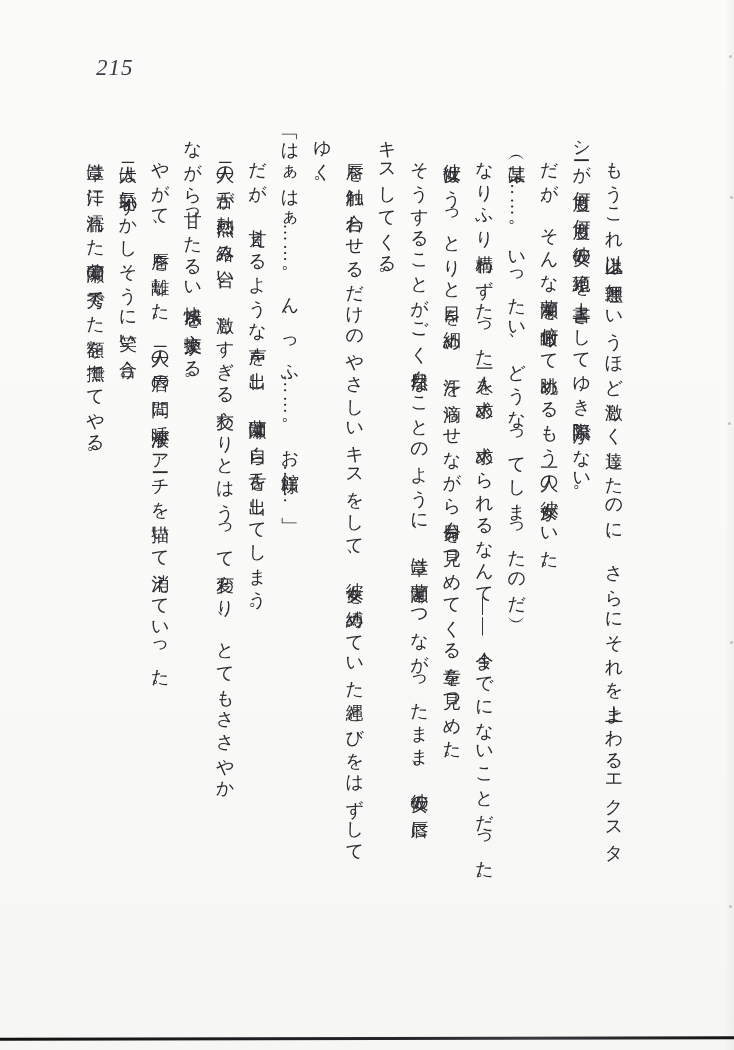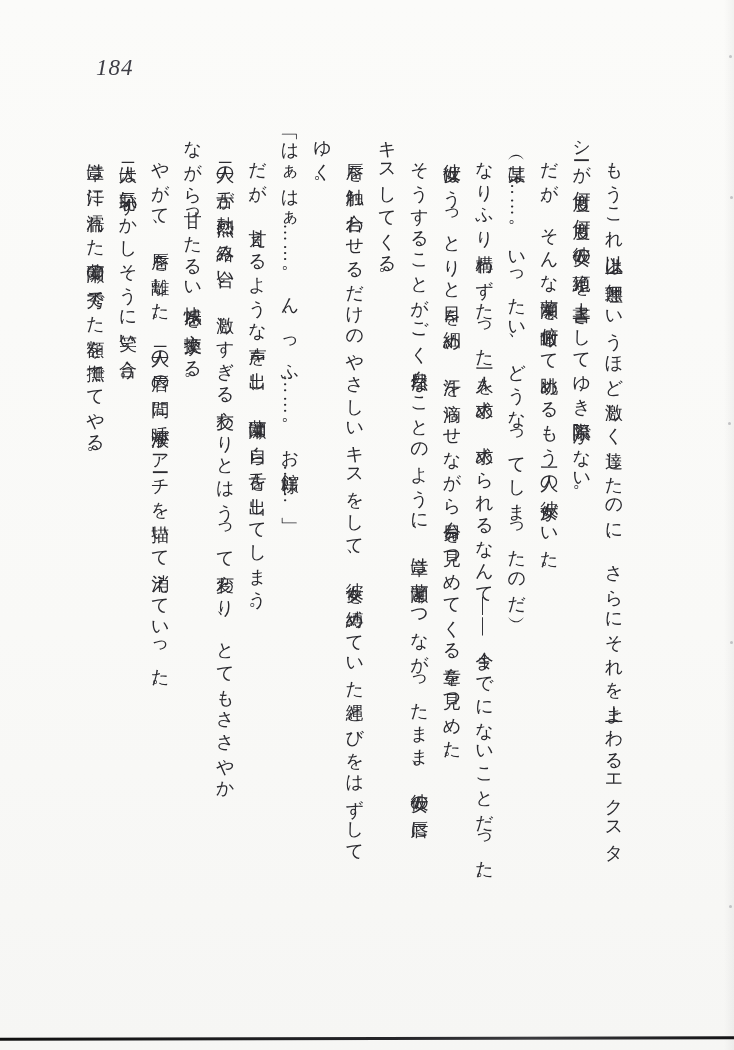--- a/index.html
+++ b/index.html
@@ -83,21 +83,21 @@
 <div class="page">
 
   <div class="edge-shade"></div>
 
   <div class="speck" style="left:729px; top:55px;"></div>
   <div class="speck" style="left:730px; top:196px;"></div>
   <div class="speck" style="left:728px; top:422px;"></div>
   <div class="speck" style="left:730px; top:641px;"></div>
   <div class="speck" style="left:729px; top:905px;"></div>
 
-  <div class="page-number">184</div>
+  <div class="page-number">215</div>
 
   <div class="text-block" id="text-block">
       <div class="text-line indent">もうこれ以上は無理というほど激しく達したのに、さらにそれを上まわるエクスタ</div>
       <div class="text-line">シーが何度も何度も彼女の絶頂を上書きしてゆき際限がない。</div>
       <div class="text-line indent">だが、そんな蘭瀬を俯瞰して眺めるもう一人の彼女がいた。</div>
       <div class="text-line indent">（某は……。いったい、どうなってしまったのだ）</div>
       <div class="text-line indent">なりふり構わずたった一人を求め、求められるなんて――今までにないことだった。</div>
       <div class="text-line indent">彼女はうっとりと目を細め、汗を滴らせながら自分を見つめてくる章を見つめた。</div>
       <div class="text-line indent">そうすることがごく自然なことのように、章は蘭瀬とつながったまま、彼女の唇に</div>
       <div class="text-line">キスしてくる。</div>

